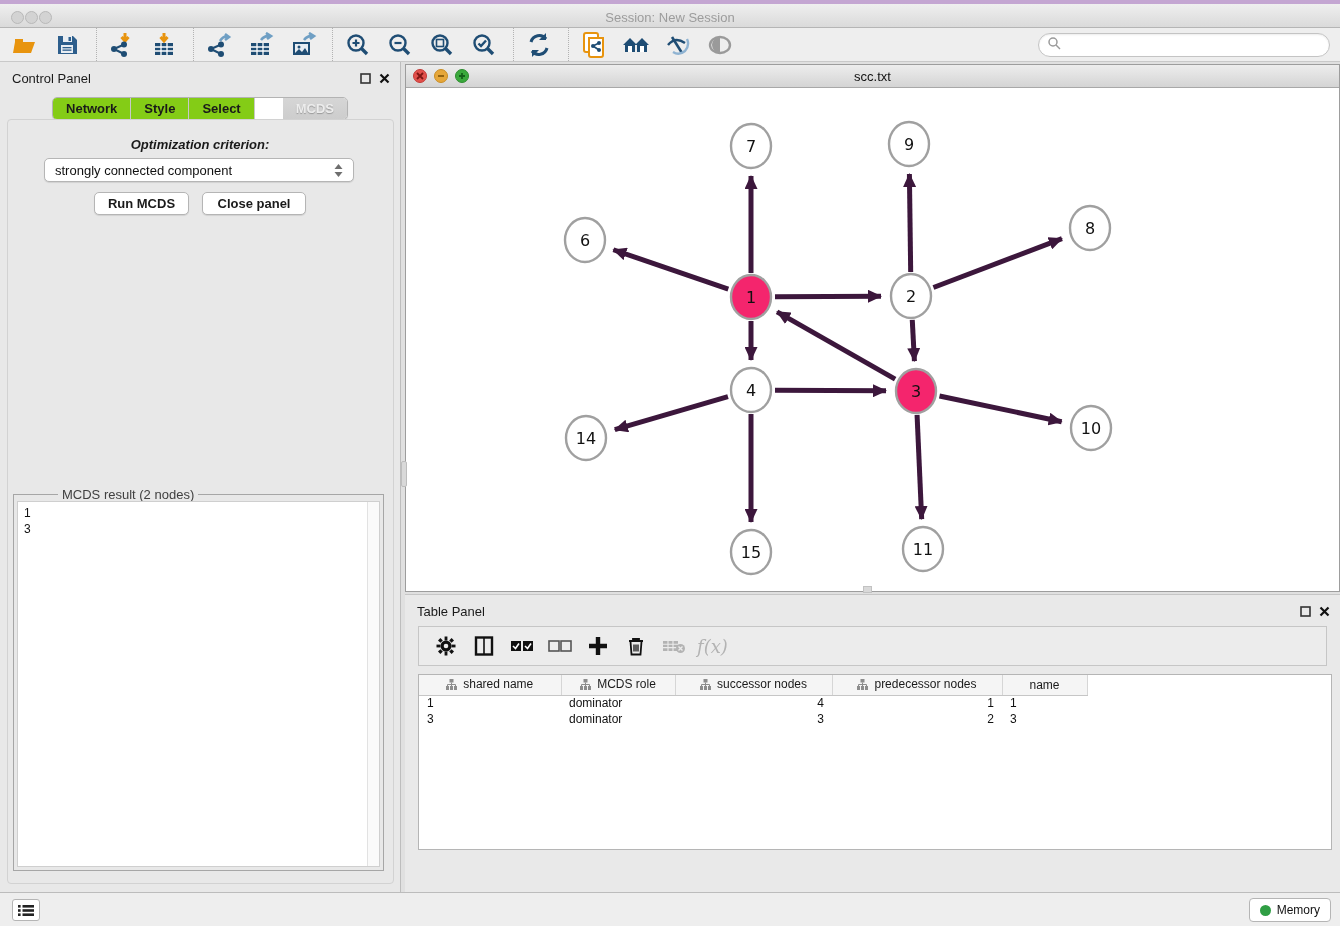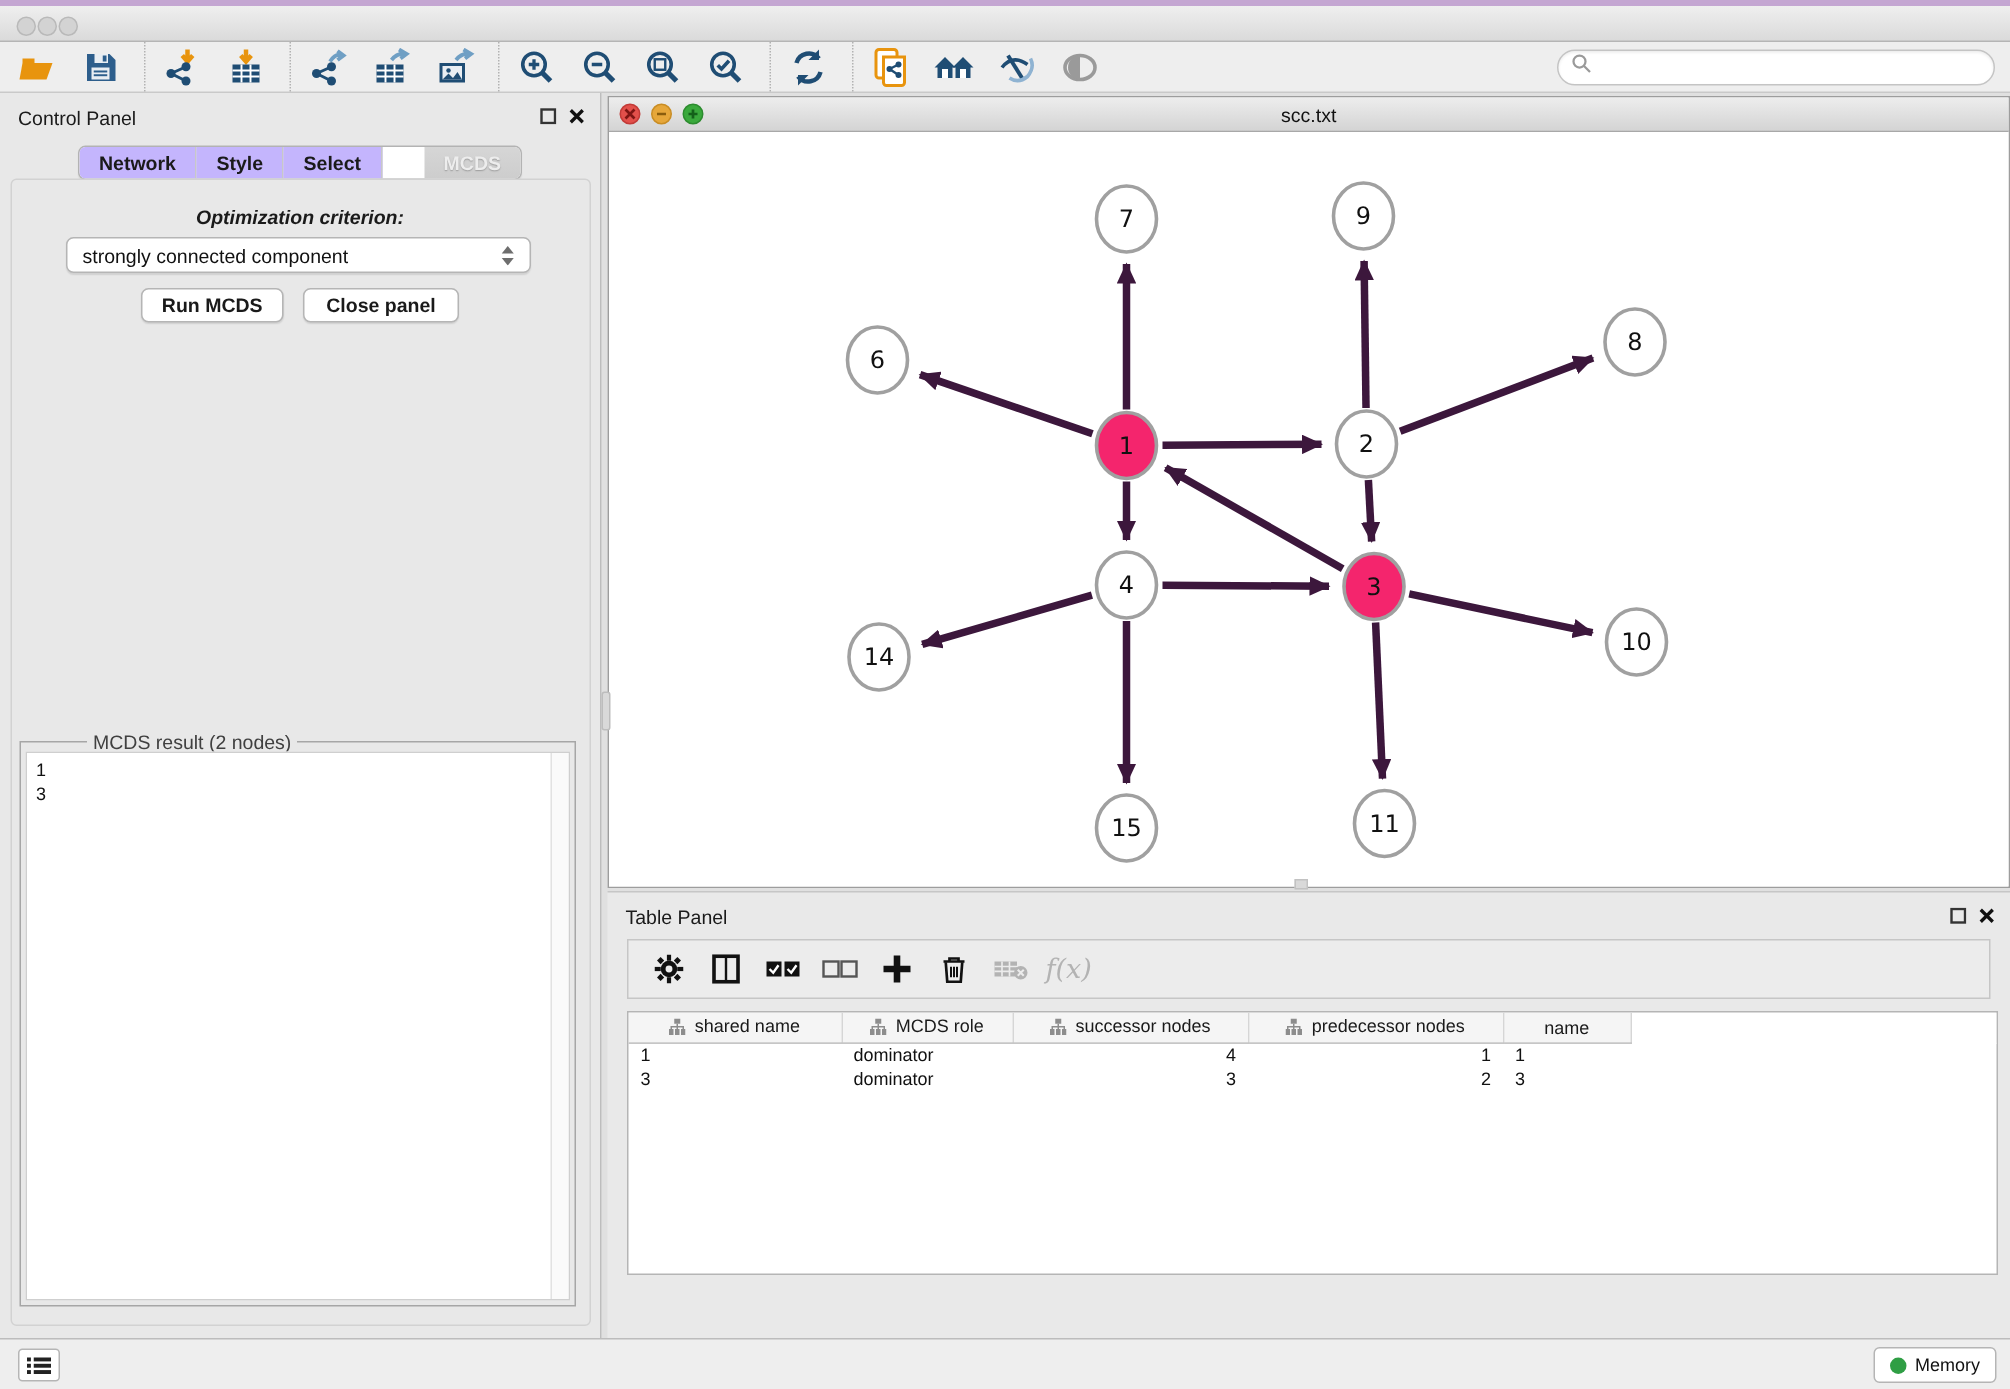--- a/index.html
+++ b/index.html
@@ -33,21 +33,21 @@
   .control-panel { position:absolute; left:0; top:62px; width:401px; height:830px;
     background:#e8e8e8; border-right:1px solid #bdbdbd; }
   .panel-head { position:absolute; left:0; top:0; width:100%; height:28px; }
   .panel-title { position:absolute; left:12px; top:9px; font-size:13px; color:#1a1a1a; }
   .win-btns { position:absolute; right:10px; top:8px; display:flex; gap:8px; align-items:center; }
   .cp-tabs { position:absolute; top:35px; left:0; width:100%; display:flex; justify-content:center; }
 
   .seg { display:inline-flex; border:1px solid #b3b3b3; border-radius:5px;
     overflow:hidden; background:#fff; box-shadow:0 1px 1px rgba(0,0,0,.08); }
   .seg-item { padding:3px 13px; font-size:13px; font-weight:bold; color:#1a1a1a;
-    background:#c4b5fd; border-right:1px solid #c8c8c8; white-space:nowrap; }
+    background:#84cc16; border-right:1px solid #c8c8c8; white-space:nowrap; }
   .seg-item:last-child { border-right:none; }
   .seg-item.active { background:linear-gradient(#d6d6d6,#cdcdcd); color:#ededed;
     text-shadow:0 1px 1px #9a9a9a;margin-left:28px; }
 
   .cp-box { position:absolute; left:7px; top:57px; width:387px; height:765px;
     border:1px solid #d2d2d2; border-radius:4px; background:#e8e8e8; }
   .opt-label { position:absolute; top:75px; left:0; width:100%; text-align:center;
     font-size:13px; font-weight:bold; color:#1a1a1a;font-style:italic; }
   .dropdown { position:absolute; left:44px; top:96px; width:310px; height:24px;
     background:#fff; border:1px solid #b5b5b5; border-radius:5px;
@@ -124,20 +124,21 @@
 </style>
 </head>
 <body>
 
 <div id="app">
 
   <div class="titlebar">
     <div class="traffic" style="left:11px"></div>
     <div class="traffic" style="left:25px"></div>
     <div class="traffic" style="left:39px"></div>
+    <div class="app-title">Session: New Session</div>
   </div>
 
   <div class="toolbar">
     <div class="tb-btn">
       <svg width="26" height="24" viewBox="0 0 26 24">
           <path d="M3 6 h8 v3 H3 z" fill="#e8940e"></path>
           <path d="M3 9 h20 l-4 11 H1 z" fill="#e8940e"></path>
         </svg>
     </div>
     <div class="tb-btn">

